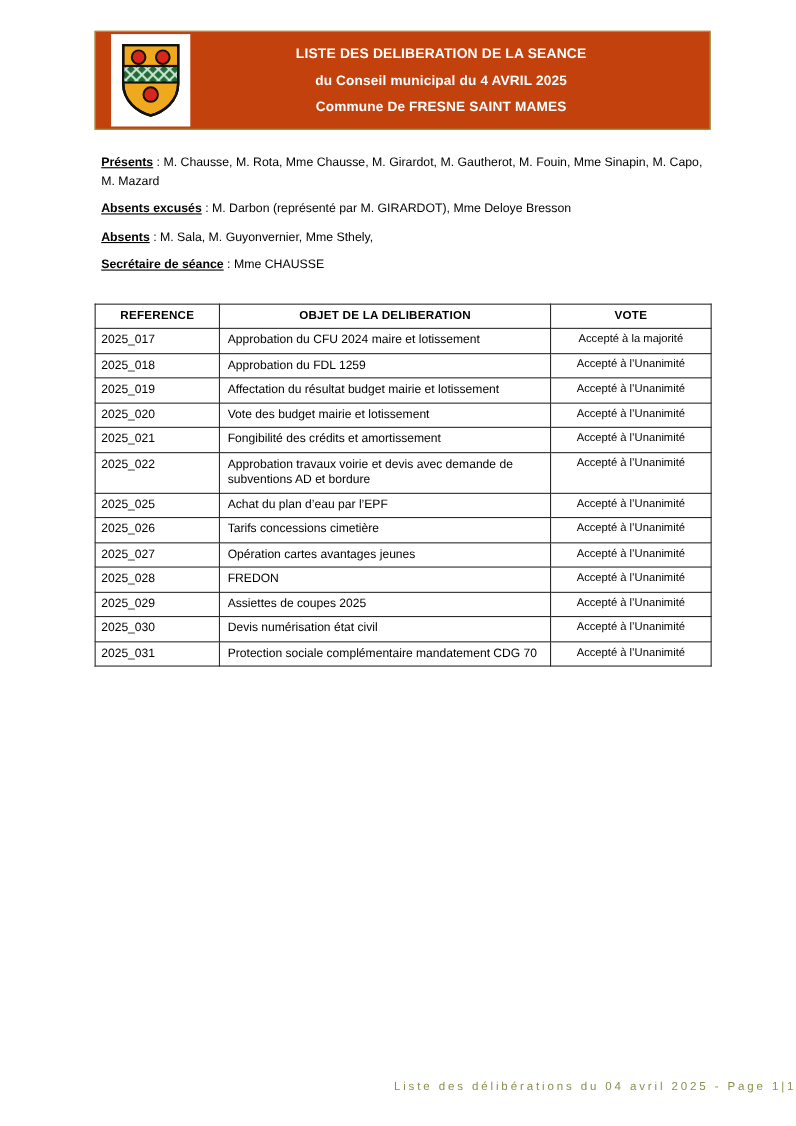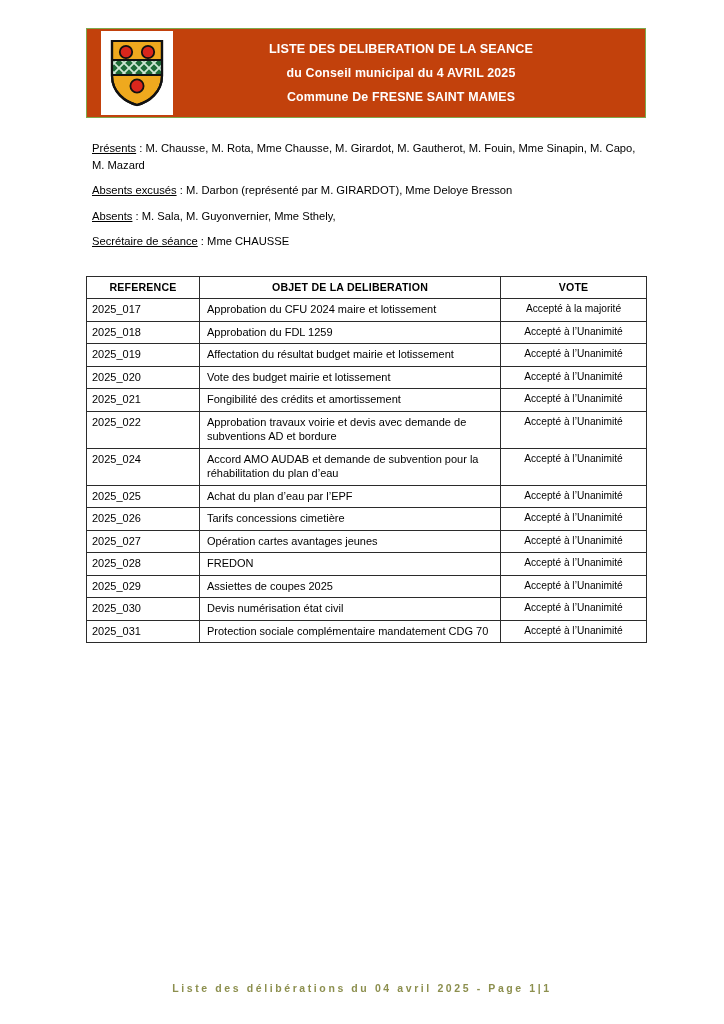--- a/index.html
+++ b/index.html
@@ -74,21 +74,21 @@
   }
   .att-line {
     font-size: 11.2px;
     line-height: 16.5px;
     color: #000;
     margin-bottom: 9px;
     text-align: left;
   }
   .att-line:first-child { margin-bottom: 9px; }
   .att-label {
-    font-weight: normal;
+    font-weight: bold;
     text-decoration: underline;
   }
 
   
   .delib-table {
     position: absolute;
     left: 86px;
     top: 276px;
     width: 560px;
     border-collapse: collapse;
@@ -130,26 +130,25 @@
     font-size: 10.2px;
     padding-top: 4px;
   }
 
   
   .footer {
     position: absolute;
     left: 0;
     top: 982px;
     width: 724px;
-    text-align: center;
+    text-align: right;
     color: #8C8F4E;
     font-size: 10.5px;
     letter-spacing: 2.6px;
     font-family: "Liberation Sans", sans-serif;
-    font-weight: bold;
   }
 </style>
 </head>
 <body>
 
 <div class="page">
 
   <div class="header-banner">
 
     <div class="crest-box">
@@ -229,25 +228,20 @@
           <td class="ref">2025_021</td>
           <td class="obj">Fongibilité des crédits et amortissement</td>
           <td class="vote">Accepté à l’Unanimité</td>
         </tr>
         <tr>
           <td class="ref">2025_022</td>
           <td class="obj">Approbation travaux voirie et devis avec demande de subventions AD et bordure</td>
           <td class="vote">Accepté à l’Unanimité</td>
         </tr>
         <tr>
-          <td class="ref">2025_024</td>
-          <td class="obj">Accord AMO AUDAB et demande de subvention pour la réhabilitation du plan d’eau</td>
-          <td class="vote">Accepté à l’Unanimité</td>
-        </tr>
-        <tr>
           <td class="ref">2025_025</td>
           <td class="obj">Achat du plan d’eau par l’EPF</td>
           <td class="vote">Accepté à l’Unanimité</td>
         </tr>
         <tr>
           <td class="ref">2025_026</td>
           <td class="obj">Tarifs concessions cimetière</td>
           <td class="vote">Accepté à l’Unanimité</td>
         </tr>
         <tr>

